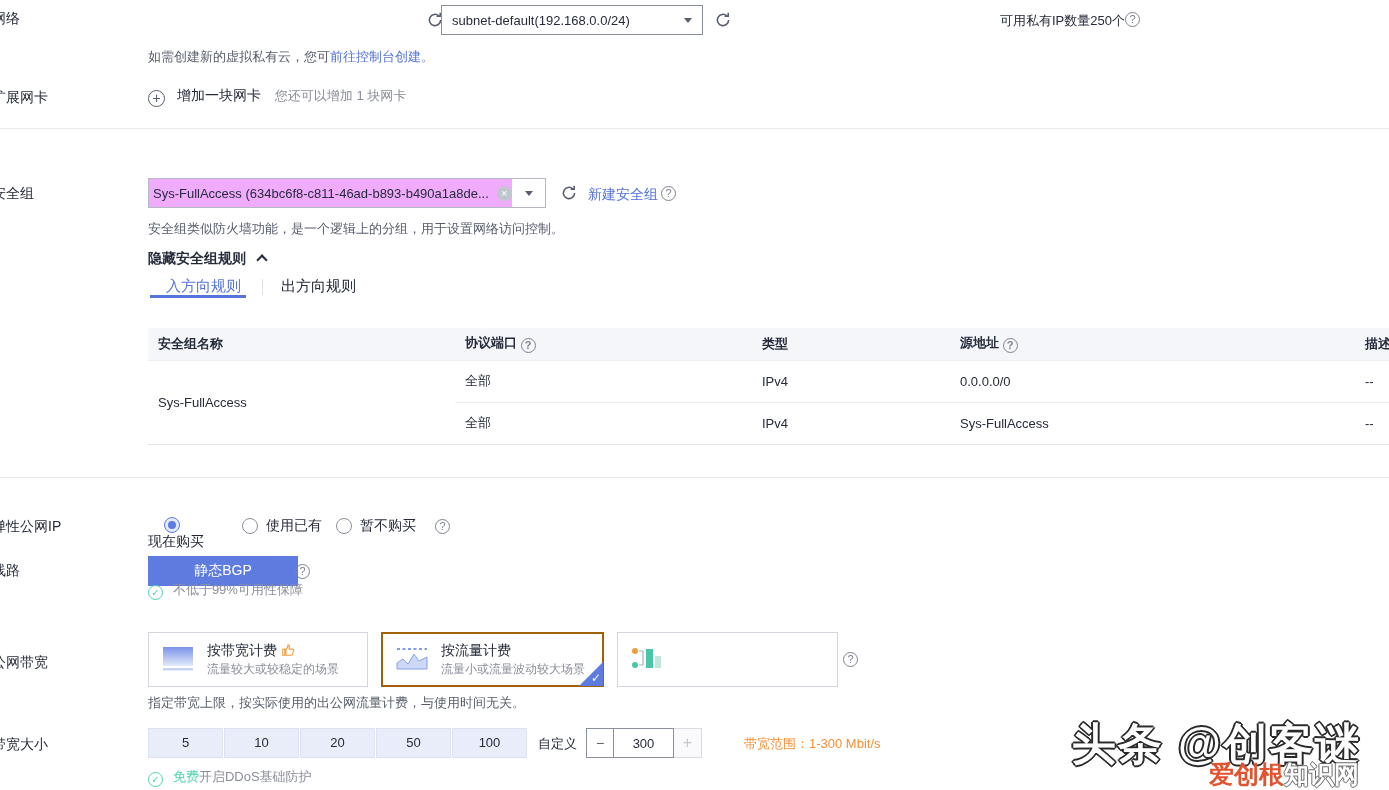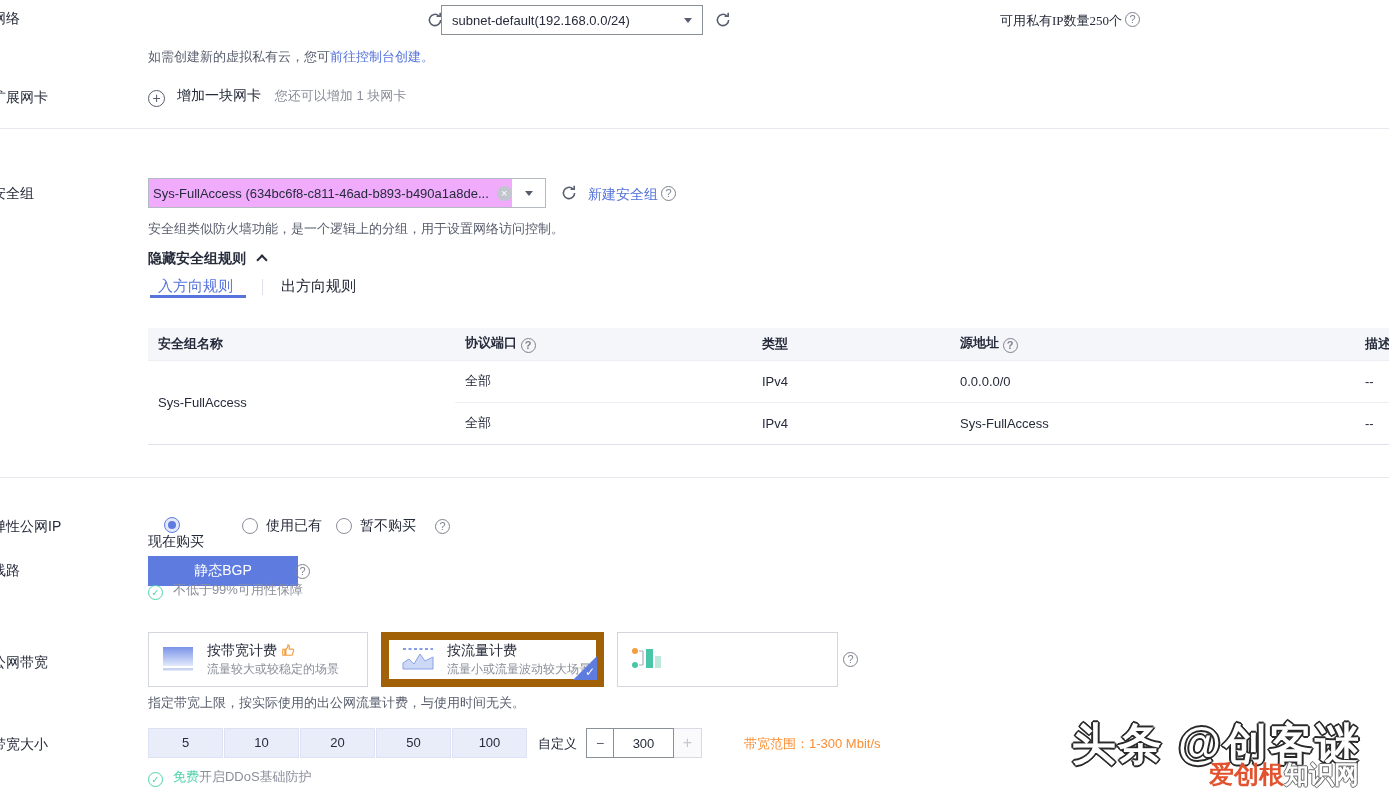--- a/index.html
+++ b/index.html
@@ -47,21 +47,21 @@
   .clear-icon { width:15px; height:15px; border-radius:50%; background:#c1c5ce; color:#fff; font-size:11px; line-height:15px; text-align:center; margin-left:8px; flex:none; }
   .clear-icon::after { content:"×"; }
   .sg-arrowbox { width:34px; border-left:1px solid #c4c8d2; background:#fff; position:relative; }
   .sg-arrowbox .sel-arrow { right:12px; }
 
   .bold-dark { font-weight:bold; color:#252b3a; }
   .chev-up { display:inline-block; width:8px; height:8px; border-left:2px solid #252b3a; border-top:2px solid #252b3a; transform:rotate(45deg); vertical-align:-1px; margin-left:8px; }
 
   
   .tab { position:absolute; font-size:15px; cursor:pointer; }
-  .tab.active { color:#5674dc; }
+  .tab.active { color:#5674dc;margin-left:8px; }
   .tab-underline { position:absolute; height:3px; background:#5674dc; }
   .tab-sep { position:absolute; width:1px; height:16px; background:#dfe1e8; }
 
   
   .sg-table { position:absolute; left:148px; top:328px; width:1327px; border-collapse:collapse; table-layout:fixed; }
   .sg-table th { height:32px; background:#f5f6fa; text-align:left; padding:0 10px; font-size:13px; color:#252b3a; font-weight:bold; border-bottom:1px solid #eceef3; }
   .sg-table td { height:42px; padding:0 10px; font-size:13px; color:#252b3a; background:#fff; }
   .sg-table tr.r1 td.bline { border-bottom:1px solid #eceef3; }
   .sg-table tr.r2 td { border-bottom:1px solid #dfe2e8; }
   .sg-table td.namecell { border-bottom:1px solid #dfe2e8; }
@@ -74,21 +74,21 @@
   .radio.off { border:1px solid #8a8e99; background:#fff; }
 
   .bgp-btn { position:absolute; left:148px; top:556px; width:150px; height:30px; background:#5e7ce0; color:#fff; font-size:14px; border:none; cursor:pointer; }
 
   .gcheck { display:inline-block; width:15px; height:15px; border:1px solid #50d4ab; border-radius:50%; color:#50d4ab; font-size:10px; line-height:14px; text-align:center; margin-right:6px; vertical-align:-2px; }
   .gcheck::after { content:"✓"; }
   .green-text { color:#50d4ab; }
 
   
   .card { position:absolute; top:632px; height:55px; border:1px solid #d3d6df; background:#fff; display:flex; align-items:center; padding:0 12px; cursor:pointer; }
-  .card.selected { border:8px solid #a16207; }
+  .card.selected { border:2px solid #a16207; }
   .card.selected::before { content:""; position:absolute; right:-1px; bottom:-1px; border-left:24px solid transparent; border-bottom:24px solid #5e7ce0; }
   .card.selected::after { content:"✓"; position:absolute; right:1px; bottom:0px; color:#fff; font-size:12px; }
   .card-icon { margin-right:12px; flex:none; }
   .card-title { font-size:14px; color:#252b3a; line-height:19px; white-space:nowrap; }
   .card-sub { font-size:12px; color:#8a8e99; line-height:17px; white-space:nowrap; }
 
   
   .preset { position:absolute; top:728px; width:75px; height:30px; background:#e9ecf9; border:1px solid #dde2f3; font-size:13px; color:#252b3a; text-align:center; line-height:28px; cursor:pointer; }
   .stepper { position:absolute; left:586px; top:728px; display:flex; height:30px; }
   .step-minus { width:28px; border:1px solid #8a9099; background:#fff; color:#575d6c; text-align:center; line-height:28px; cursor:pointer; }
@@ -127,21 +127,21 @@
   <div class="sel" style="left:441px; top:5px; width:262px;">
     <span>subnet-default(192.168.0.0/24)</span>
     <span class="sel-arrow"></span>
   </div>
   <span class="refresh" style="left:714px; top:11px;">
     <svg width="18" height="18" viewBox="0 0 16 16">
         <path d="M13 8a5 5 0 1 1-1.6-3.7" fill="none" stroke="#575d6c" stroke-width="1.4"></path>
         <path d="M12.6 1.5v3.2H9.4" fill="none" stroke="#575d6c" stroke-width="1.4"></path>
       </svg>
   </span>
-  <span class="abs" style="left:1000px; top:12px; font-size:13px;font-family:Liberation Serif, serif;">可用私有IP数量250个</span>
+  <span class="abs" style="left:1000px; top:12px; font-size:13px;">可用私有IP数量250个</span>
   <span class="qicon abs" style="left:1125px; top:12px;"></span>
 
   <div class="abs hint-text" style="left:148px; top:48px;">
     <span>如需创建新的虚拟私有云，您可</span><span class="link">前往控制台创建。</span>
   </div>
 
   <div class="row-label" style="top:89px;">扩展网卡</div>
   <div class="abs" style="left:148px; top:87px;">
     <span class="plus-circle"></span>
     <span style="margin-left:8px;">增加一块网卡</span>

